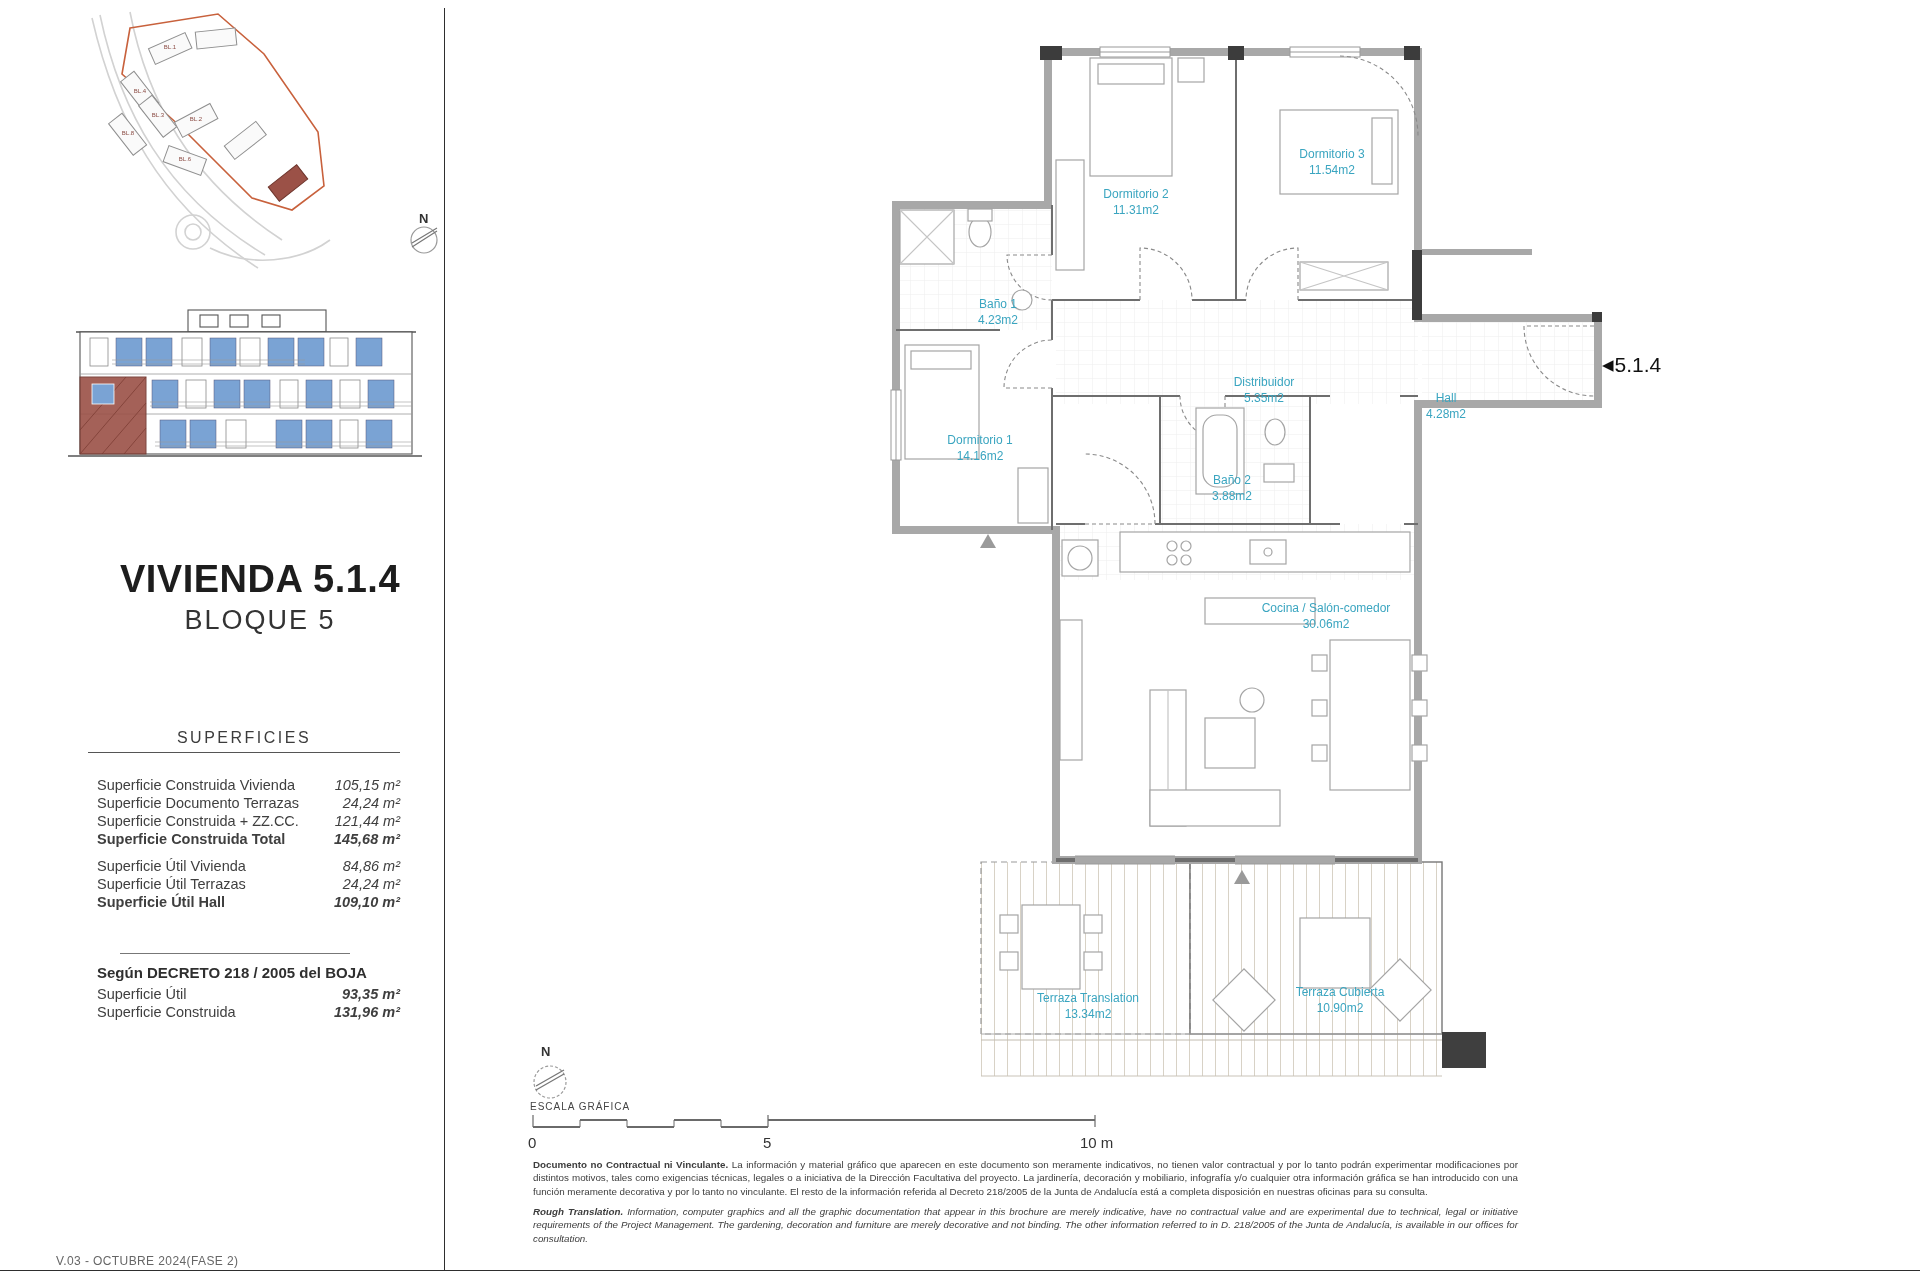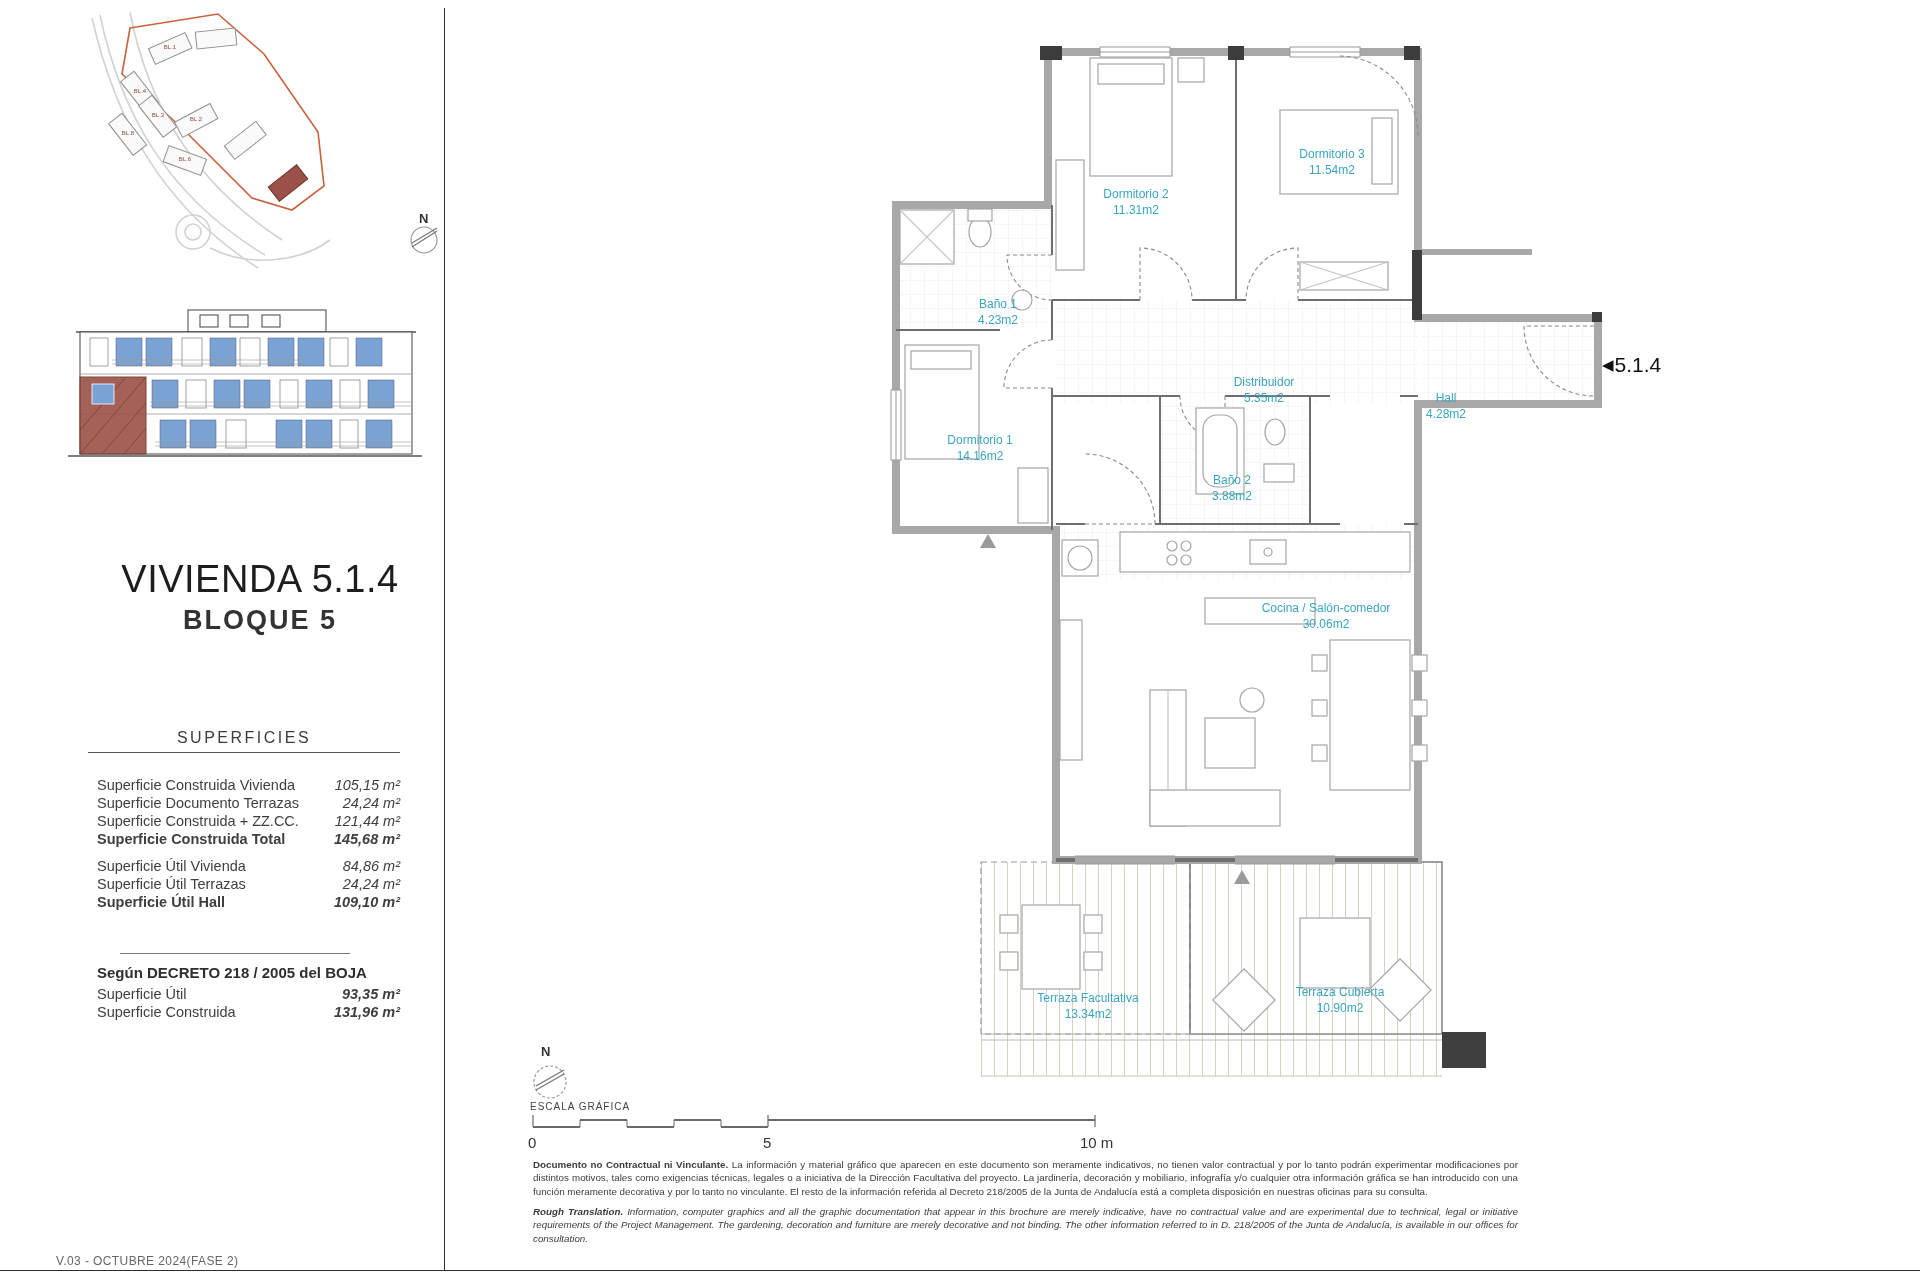--- a/index.html
+++ b/index.html
@@ -8,22 +8,22 @@
   }
   *{margin:0;padding:0;box-sizing:border-box;}
   html,body{width:1920px;height:1280px;background:#fff;overflow:hidden;
     font-family:"Liberation Sans",sans-serif;color:var(--text-dark);}
   .page{position:relative;width:1920px;height:1280px;background:#fff;}
   .abs{position:absolute;}
   
   .divider-v{position:absolute;left:444px;top:8px;width:1px;height:1262px;background:#2e2e2e;}
   .rule-bottom{position:absolute;left:0;top:1270px;width:1920px;height:1px;background:#2e2e2e;}
   .title-block{position:absolute;left:70px;top:558px;width:380px;text-align:center;}
-  .title-block h1{font-size:38px;font-weight:400;letter-spacing:.5px;color:#1d1d1d;line-height:42px;}
-  .title-block .sub{font-size:27px;font-weight:700;letter-spacing:2px;color:#333;line-height:40px;}
+  .title-block h1{font-size:38px;font-weight:700;letter-spacing:.5px;color:#1d1d1d;line-height:42px;}
+  .title-block .sub{font-size:27px;font-weight:400;letter-spacing:2px;color:#333;line-height:40px;}
   .sup-head{position:absolute;left:88px;top:729px;width:312px;text-align:center;font-size:16px;
     letter-spacing:2.5px;color:#3c3c3c;}
   .sup-rule{position:absolute;left:88px;top:752px;width:312px;height:1px;background:#555;}
   .srow{position:absolute;left:97px;width:303px;display:flex;justify-content:space-between;
     font-size:14.5px;color:#3f3f3f;line-height:17px;}
   .srow .val{font-style:italic;}
   .srow.bold{font-weight:700;}
   .sep-rule{position:absolute;left:120px;top:953px;width:230px;height:1px;background:#777;}
   .dec-head{position:absolute;left:97px;top:964px;font-size:15px;font-weight:700;color:#2f2f2f;}
   .version{position:absolute;left:26px;top:1254px;font-size:12px;color:#666;letter-spacing:.4px;margin-left:30px;}
@@ -358,21 +358,21 @@
     </div>
   <div class="rlabel" style="left:1232px;top:432px">
     <div>Baño 2</div>
     <div>3.88m2</div>
     </div>
   <div class="rlabel" style="left:1326px;top:560px">
     <div>Cocina / Salón-comedor</div>
     <div>30.06m2</div>
     </div>
   <div class="rlabel" style="left:1088px;top:950px">
-    <div>Terraza Facultativa</div>
+    <div>Terraza Translation</div>
     <div>13.34m2</div>
     </div>
   <div class="rlabel" style="left:1340px;top:944px">
     <div>Terraza Cubierta</div>
     <div>10.90m2</div>
     </div>
 
   <div class="unit-marker">
     <span class="tri">◀</span>
     <span>5.1.4</span>

